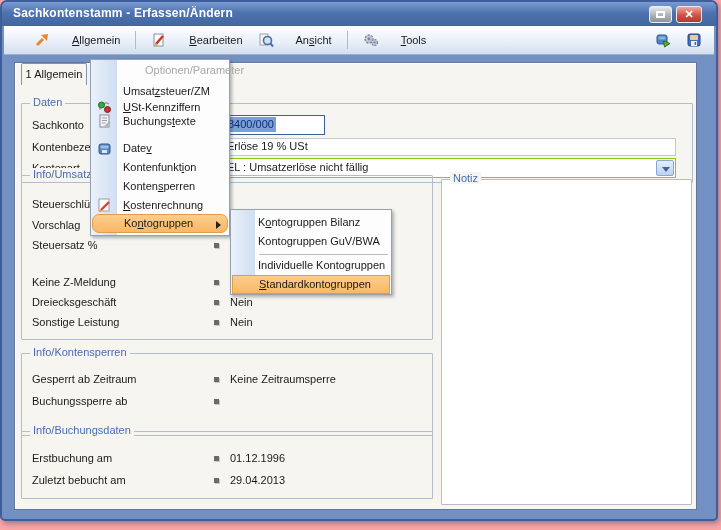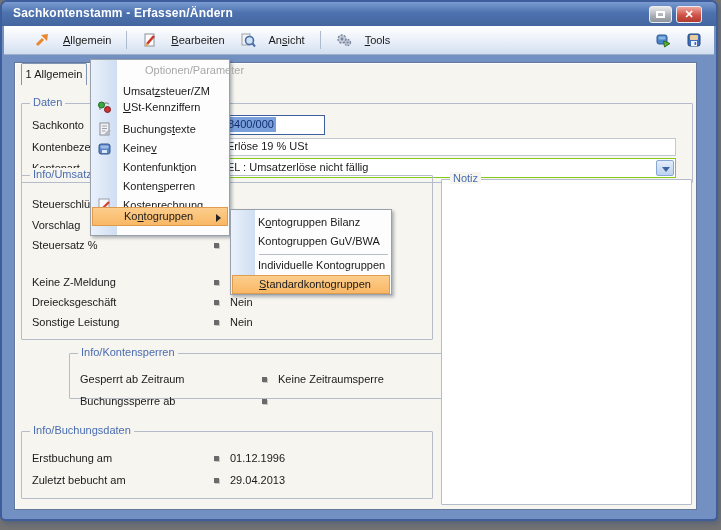--- a/index.html
+++ b/index.html
@@ -1,37 +1,37 @@
 <!DOCTYPE html>
 <html><head>
 <meta charset="utf-8">
 <style>
   * { margin:0; padding:0; box-sizing:border-box; }
   body { background:#ffffff; font-family:"Liberation Sans", sans-serif; font-size:11px; color:#1a1a1a; }
-  #stage { position:relative; width:721px; height:530px; background:#737373; overflow:hidden; }
+  #stage { position:relative; width:721px; height:530px; background:#fca5a5; overflow:hidden; }
 
   
   .window { position:absolute; left:0; top:0; width:718px; height:521px;
     background:#7390c2; border:2px solid #3d5d9b; border-radius:7px 7px 5px 5px;
     box-shadow:2px 3px 5px rgba(60,80,120,.45); }
   .titlebar { position:absolute; left:0; top:0; right:0; height:24px;
     background:linear-gradient(#7b9cd2, #4d72af 45%, #44669f);
     border-radius:5px 5px 0 0; }
   .title-text { position:absolute; left:11px; top:4px; color:#fff; font-weight:bold; font-size:12px; letter-spacing:.2px; }
   .cap-btn { position:absolute; top:4px; height:17px; border:1px solid #e9eef6; border-radius:3px; }
   .btn-max { left:647px; width:23px; background:linear-gradient(#e9e9e9,#a9adb5 60%,#8f949c); }
   .btn-max .sq { position:absolute; left:6px; top:4px; width:9px; height:7px; border:2px solid #fff; }
   .btn-close { left:674px; width:26px; background:linear-gradient(#efa69e,#cf5247 55%,#b03a30); }
   .btn-close .x { position:absolute; left:0; right:0; top:1px; text-align:center; color:#fff; font-weight:bold; font-size:11px; }
 
   
   .toolbar { position:absolute; left:2px; right:2px; top:24px; height:29px;
     background:linear-gradient(#ffffff,#e7eef8 60%,#d2dff0);
     border-bottom:1px solid #9fb1ca; display:flex; align-items:center; padding:0 8px 0 26px; gap:7px; }
-  .tb-item { display:flex; align-items:center; gap:13px; padding:2px 4px; }
+  .tb-item { display:flex; align-items:center; gap:22px; padding:2px 4px; }
   .tb-sep { width:1px; height:18px; background:#aebbce; margin:0 4px; }
   .tb-spacer { flex:1; }
   .icon16 { width:16px; height:16px; display:inline-block; }
 
   
   .main { position:absolute; left:2px; right:2px; top:53px; bottom:2px; background:#7390c2; border-radius:0 0 4px 4px; }
   .panel { position:absolute; left:10px; top:7px; width:683px; height:448px;
     background:#f6f5ef; border:1px solid #64789e; box-shadow:inset 1px 1px 0 #ffffff; }
   .tab { position:absolute; left:6px; top:0px; width:66px; height:22px; background:#f6f5ef;
     border:1px solid #8094b4; border-bottom:none; border-radius:2px 2px 0 0;
@@ -193,21 +193,21 @@
           <span class="bullet" style="top:104px;"></span>
           <span class="fval" style="top:100px;"></span>
           <span class="flabel" style="top:120px;">Dreiecksgeschäft</span>
           <span class="bullet" style="top:124px;"></span>
           <span class="fval" style="top:120px;">Nein</span>
           <span class="flabel" style="top:140px;">Sonstige Leistung</span>
           <span class="bullet" style="top:144px;"></span>
           <span class="fval" style="top:140px;">Nein</span>
         </div>
 
-        <div class="fs" style="left:6px; top:290px; width:412px; height:46px;margin-left:48px;">
+        <div class="fs" style="left:6px; top:290px; width:412px; height:83px;">
           <span class="legend">Info/Kontensperren</span>
           <span class="flabel" style="top:19px;">Gesperrt ab Zeitraum</span>
           <span class="bullet" style="top:23px;"></span>
           <span class="fval" style="top:19px;">Keine Zeitraumsperre</span>
           <span class="flabel" style="top:41px;">Buchungssperre ab</span>
           <span class="bullet" style="top:45px;"></span>
           <span class="fval" style="top:41px;"></span>
         </div>
 
         <div class="fs" style="left:6px; top:368px; width:412px; height:68px;">
@@ -239,57 +239,57 @@
       <div class="mi" style="top:38px;">
         <span class="micon">
           <svg width="17" height="17">
               <path d="M4 11 A6 6 0 0 1 13 5" stroke="#9aa0a8" stroke-width="1.4" fill="none"></path>
               <circle cx="5.5" cy="6" r="3" fill="#3da83d" stroke="#1e6e1e"></circle>
               <circle cx="11.5" cy="10.5" r="3" fill="#cc3333" stroke="#7e1a1a"></circle>
             </svg>
         </span>
         <span></span><u>U</u><span>St-Kennziffern</span>
       </div>
-      <div class="mi" style="top:60px;">
+      <div class="mi" style="top:52px;">
         <span class="micon">
           <svg width="17" height="17">
               <rect x="4" y="2" width="9" height="12" fill="#f2f2f2" stroke="#888e98"></rect>
               <path d="M6 5 h5 M6 7.5 h5 M6 10 h3.5" stroke="#9aa0a8" stroke-width="1"></path>
               <path d="M9 14 L14 9" stroke="#b0b6c0" stroke-width="2.4"></path>
             </svg>
         </span>
         <span>Buchungs</span><u>t</u><span>exte</span>
       </div>
       <div class="mi" style="top:79px;">
         <span class="micon">
           <svg width="17" height="17">
               <rect x="3" y="4" width="11" height="10" rx="2" fill="#5b86c8" stroke="#35568e"></rect>
               <rect x="4.5" y="5.5" width="8" height="3" rx="1" fill="#9bbce6"></rect>
               <rect x="6" y="10" width="5" height="3" fill="#dfe8f6"></rect>
             </svg>
         </span>
-        <span>Keine</span><u>v</u><span></span>
+        <span>Date</span><u>v</u><span></span>
       </div>
       <div class="mi" style="top:98px;">
         <span>Kontenfunkt</span><u>i</u><span>on</span>
       </div>
       <div class="mi" style="top:117px;">
         <span>Konten</span><u>s</u><span>perren</span>
       </div>
       <div class="mi" style="top:136px;">
         <span class="micon">
           <svg width="17" height="17">
               <rect x="3" y="2" width="10" height="12" fill="#fdfdfd" stroke="#989ea8"></rect>
               <path d="M5 13 L13 5" stroke="#d4433a" stroke-width="2.4"></path>
               <path d="M3.6 14.6 L5.4 12.8" stroke="#e8a13c" stroke-width="2"></path>
             </svg>
         </span>
         <span></span><u>K</u><span>ostenrechnung</span>
       </div>
-      <div class="mi hot" style="top:147px;">
+      <div class="mi hot" style="top:154px;border-radius:7px;">
         <span>Ko</span><u>n</u><span>togruppen</span>
         <span class="sub-arrow"></span>
       </div>
     </div>
 
     <div class="menu menu-sub">
       <div class="strip"></div>
       <div class="mi" style="top:3px;">
         <span>K</span><u>o</u><span>ntogruppen Bilanz</span>
       </div>

